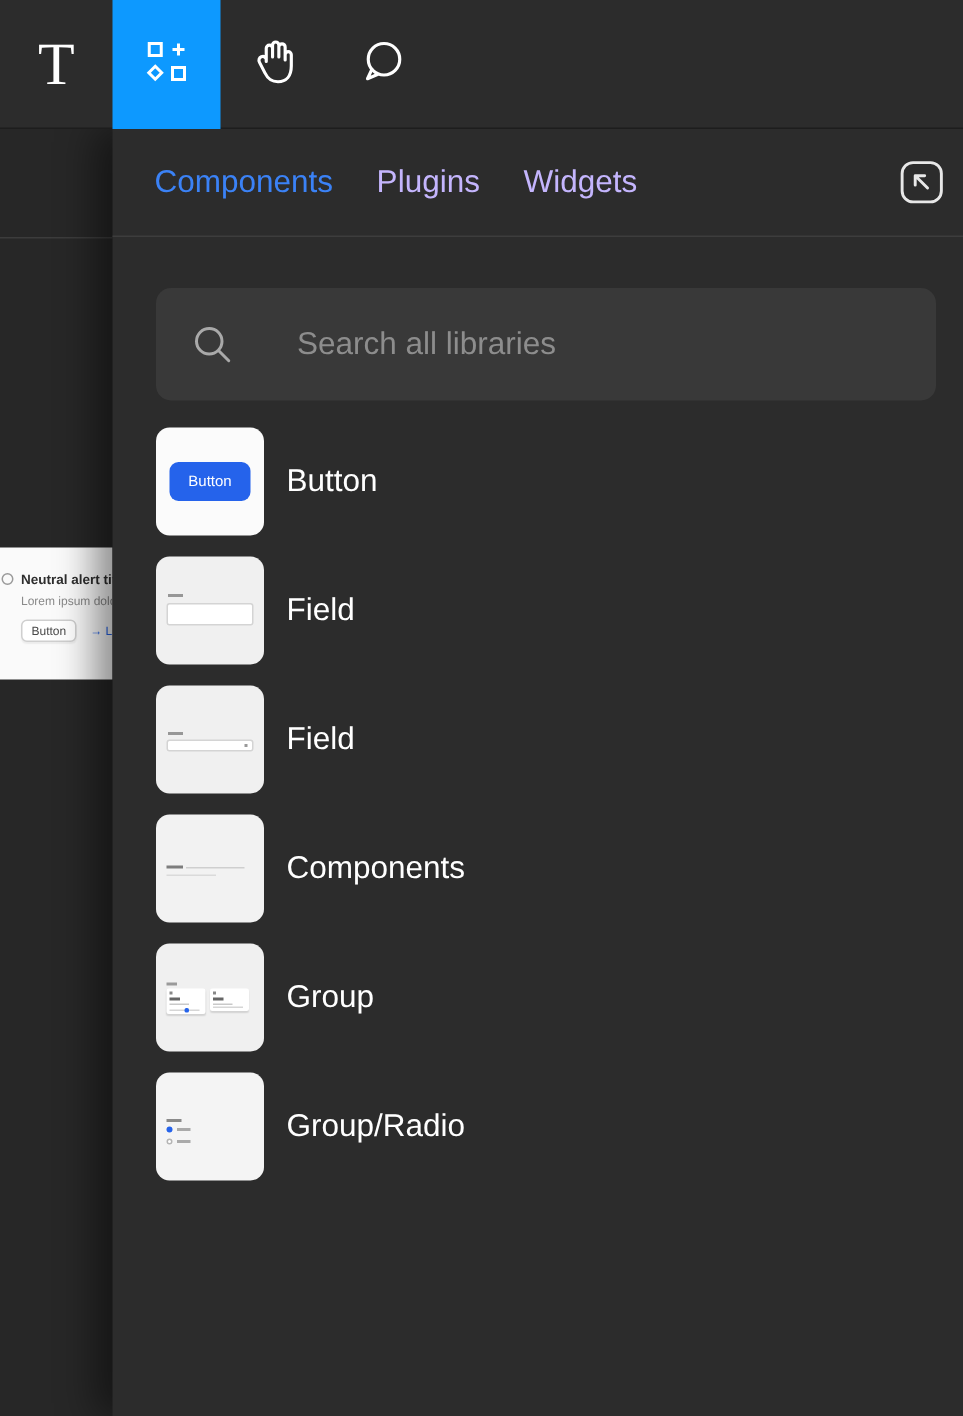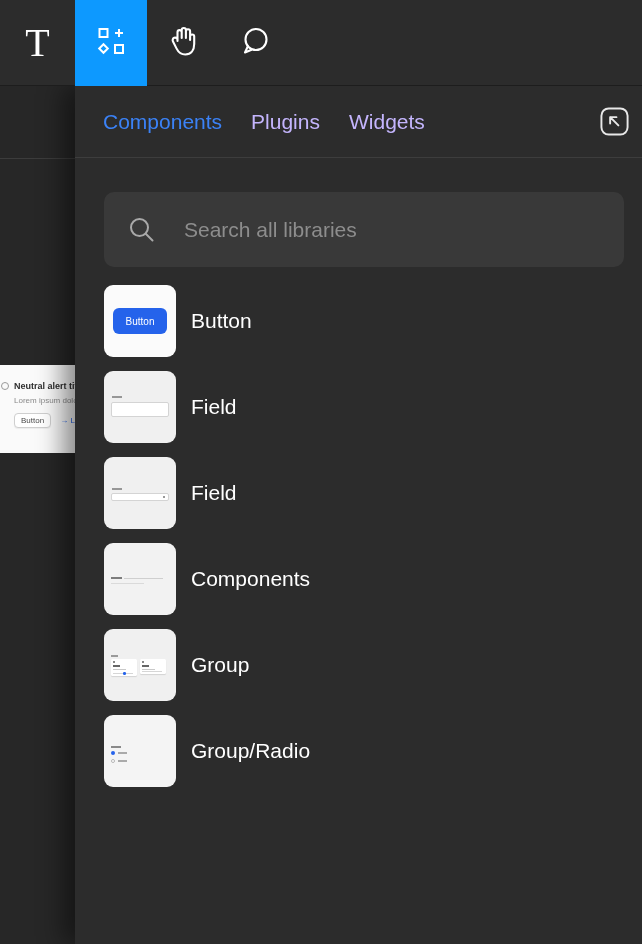--- a/index.html
+++ b/index.html
@@ -36,21 +36,21 @@
   .panel { position:absolute; left:75px; top:86px; width:567px; height:858px; background:#2c2c2c;
            box-shadow:-12px 0 24px rgba(0,0,0,.45); z-index:3; }
   .tabs-row { height:72px; display:flex; align-items:center; padding:0 12px 0 28px;
               border-bottom:1px solid #3d3d3d; }
   .tab { font-size:21px; color:#c4b5fd; margin-right:29px; cursor:pointer; }
   .tab.active { color:#3b82f6; font-weight:400; }
   .panel-back { margin-left:auto; width:31px; height:31px; display:flex; align-items:center;
                 justify-content:center; cursor:pointer; }
 
   .searchbar { margin:34px 18px 0 29px; height:75px; background:#393939; border-radius:10px;
-               display:flex; align-items:center; padding:0 24px; }
+               display:flex; align-items:center; padding:0 24px;gap:14px; }
   .searchbar input { flex:1; margin-left:29px; background:transparent; border:none; outline:none;
                      font-size:21px; color:#e5e5e5; font-family:inherit; }
   .searchbar input::placeholder { color:#8d8d8d; }
 
   .recents-row { margin:28px 23px 0 29px; height:33px; display:flex; align-items:center; }
   .recents-title { font-size:21px; font-weight:700; color:#fff; cursor:pointer; }
   .recents-chevron { margin-left:13px; display:flex; cursor:pointer; }
   .grid-toggle { margin-left:auto; display:flex; cursor:pointer; }
 
   .list { margin-top:18px; padding-left:29px; }

